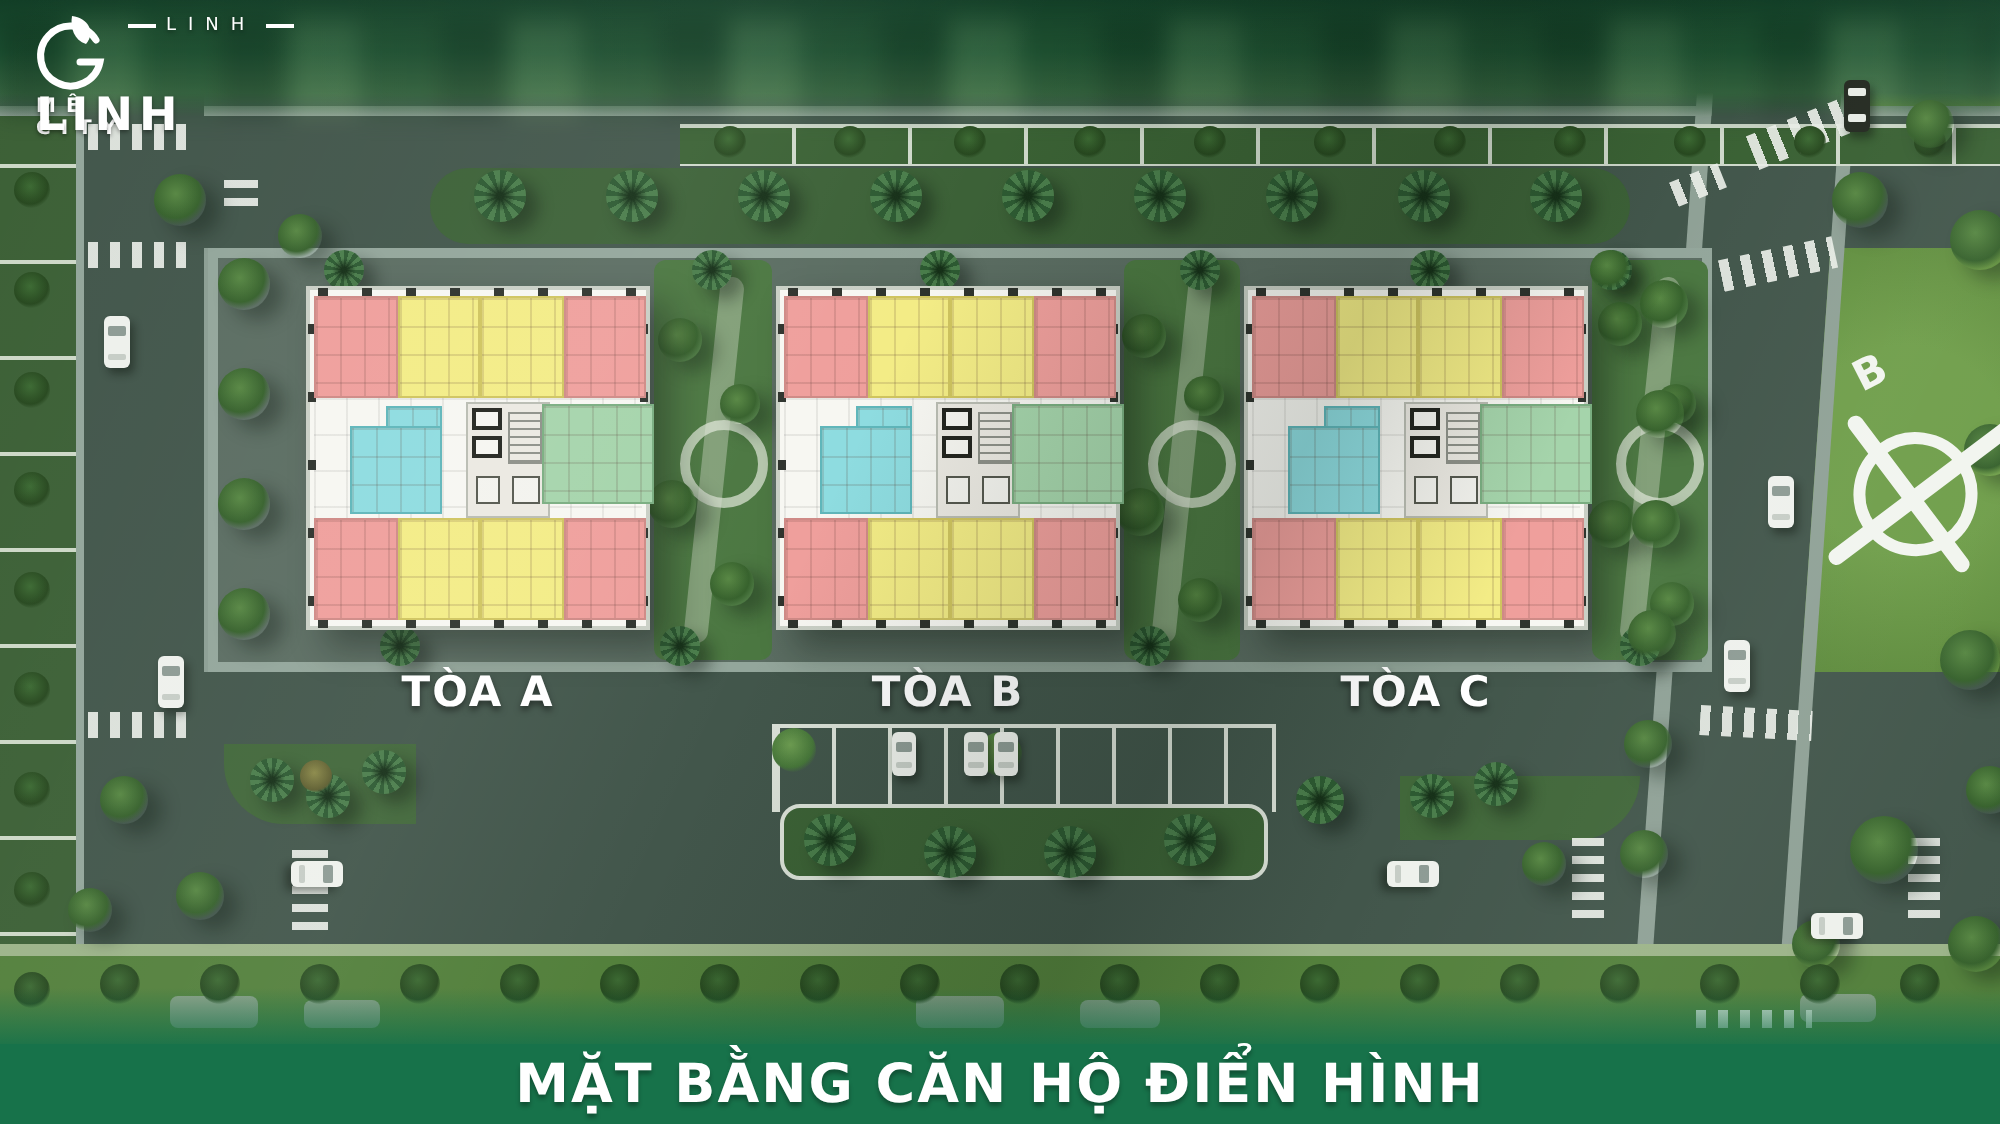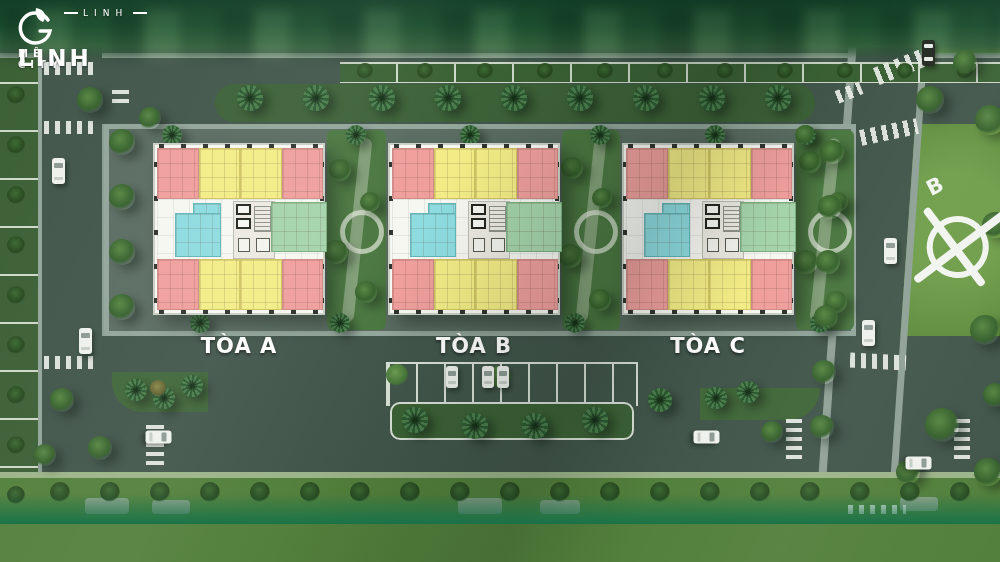--- a/index.html
+++ b/index.html
@@ -259,20 +259,23 @@
       </div>
     </div>
     <div class="logo-sub">
       <span class="dash"></span>
       <span>LINH</span>
       <span class="dash"></span>
     </div>
   </div>
 
   <div id="bannerfade"></div>
+  <div id="banner">
+    <span class="t">MẶT BẰNG CĂN HỘ ĐIỂN HÌNH</span>
+  </div>
 
 <div class="tr palm" style="left: 237px; top: 85px; width: 26px; height: 26px;"></div>
     <div class="tr palm" style="left: 303px; top: 85px; width: 26px; height: 26px;"></div>
     <div class="tr palm" style="left: 369px; top: 85px; width: 26px; height: 26px;"></div>
     <div class="tr palm" style="left: 435px; top: 85px; width: 26px; height: 26px;"></div>
     <div class="tr palm" style="left: 501px; top: 85px; width: 26px; height: 26px;"></div>
     <div class="tr palm" style="left: 567px; top: 85px; width: 26px; height: 26px;"></div>
     <div class="tr palm" style="left: 633px; top: 85px; width: 26px; height: 26px;"></div>
     <div class="tr palm" style="left: 699px; top: 85px; width: 26px; height: 26px;"></div>
     <div class="tr palm" style="left: 765px; top: 85px; width: 26px; height: 26px;"></div>

